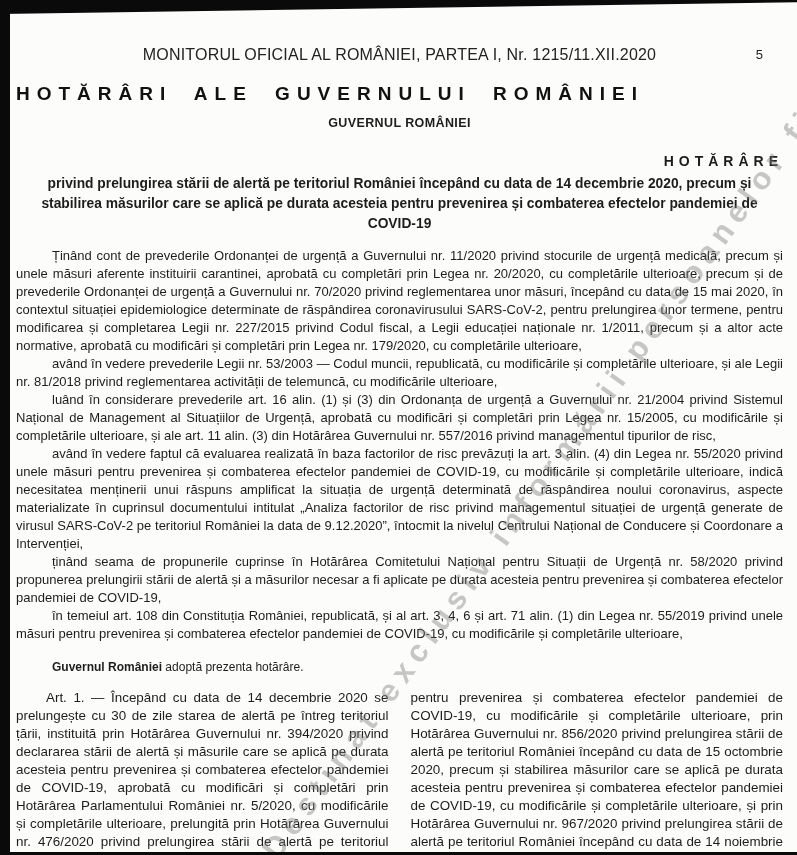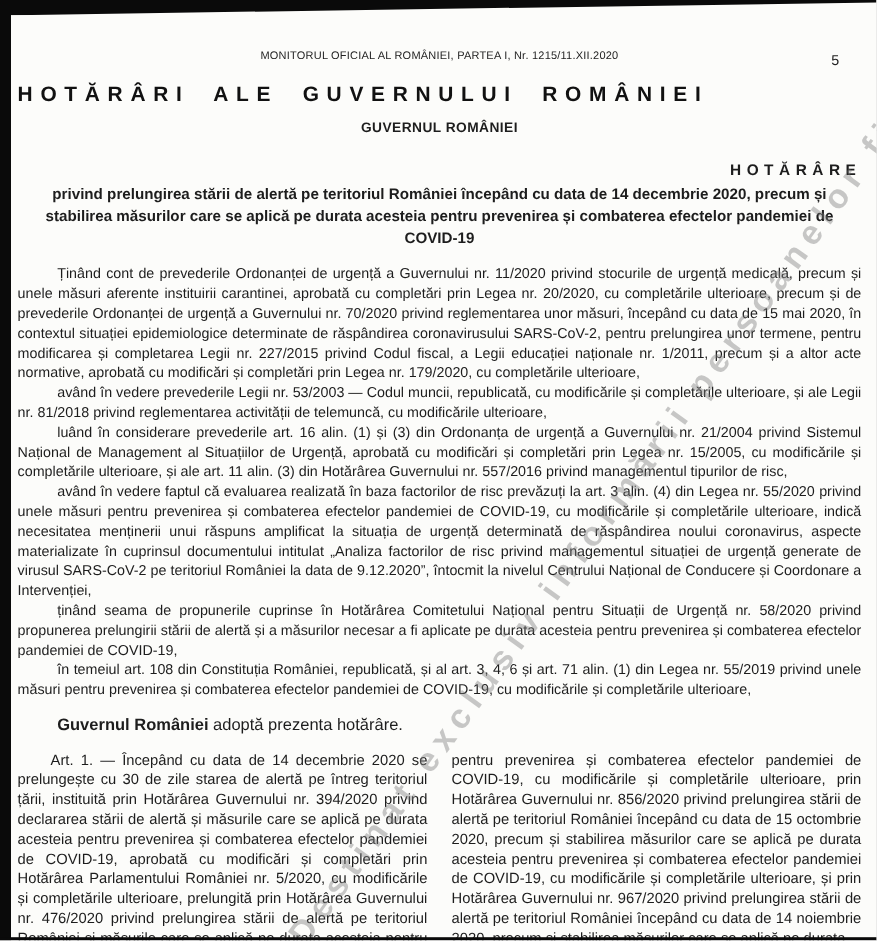--- a/index.html
+++ b/index.html
@@ -28,21 +28,21 @@
     background: #0a0a0a; z-index: 5;
   }
   .content {
     position: relative;
     padding: 0 14px 0 16px;
     z-index: 2;
   }
   .journal-line {
     margin-top: 46px;
     text-align: center;
-    font-size: 10px;
+    font-size: 16px;
     letter-spacing: 0.2px;
     color: #222;
   }
   .page-num {
     position: absolute;
     top: 47px; right: 34px;
     font-size: 13px; color: #222;
   }
   .section-heading {
     margin-top: 19px;
@@ -80,21 +80,21 @@
   }
   .preamble p {
     margin: 0;
     font-size: 13px;
     line-height: 18px;
     text-align: justify;
     text-indent: 36px;
   }
   .enactment {
     margin-top: 15px;
-    font-size: 15px;
+    font-size: 12px;
     line-height: 18px;
     text-indent: 36px;
   }
   .enactment .lead { font-weight: bold; }
   .columns {
     margin-top: 13px;
     display: flex;
     gap: 22px;
   }
   .col {

